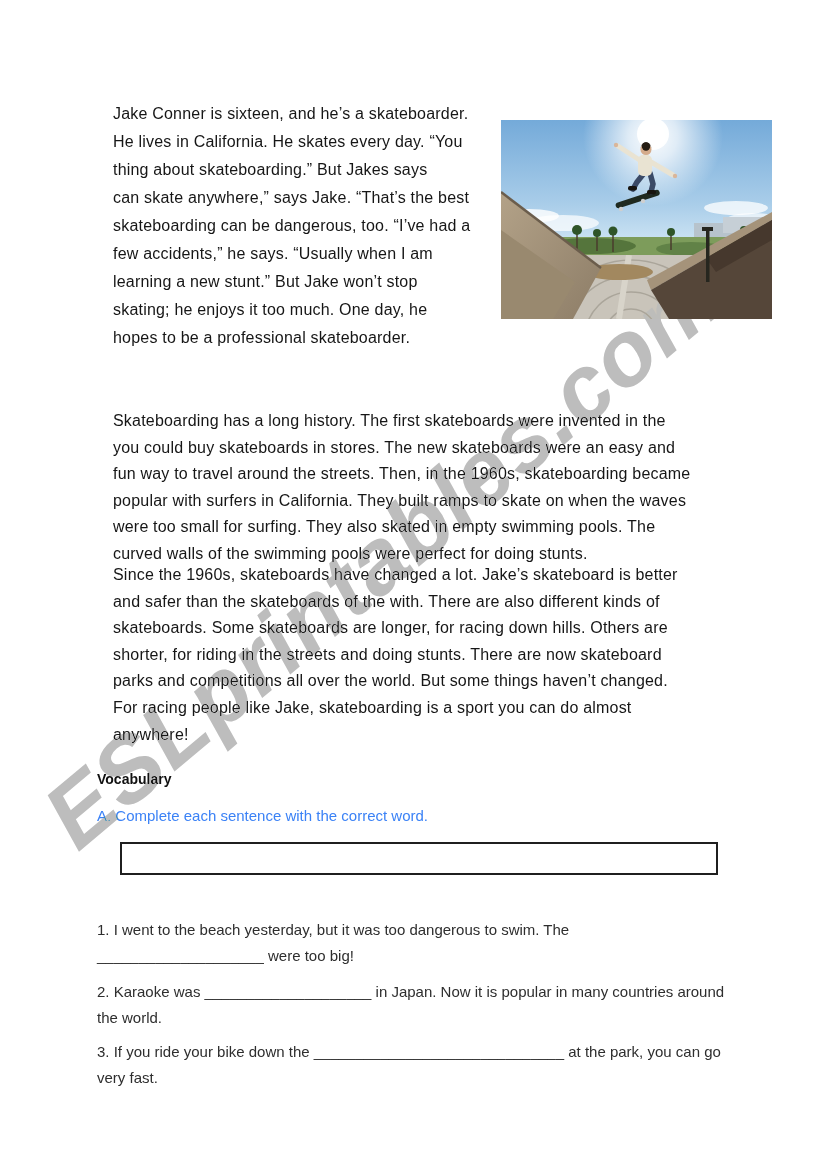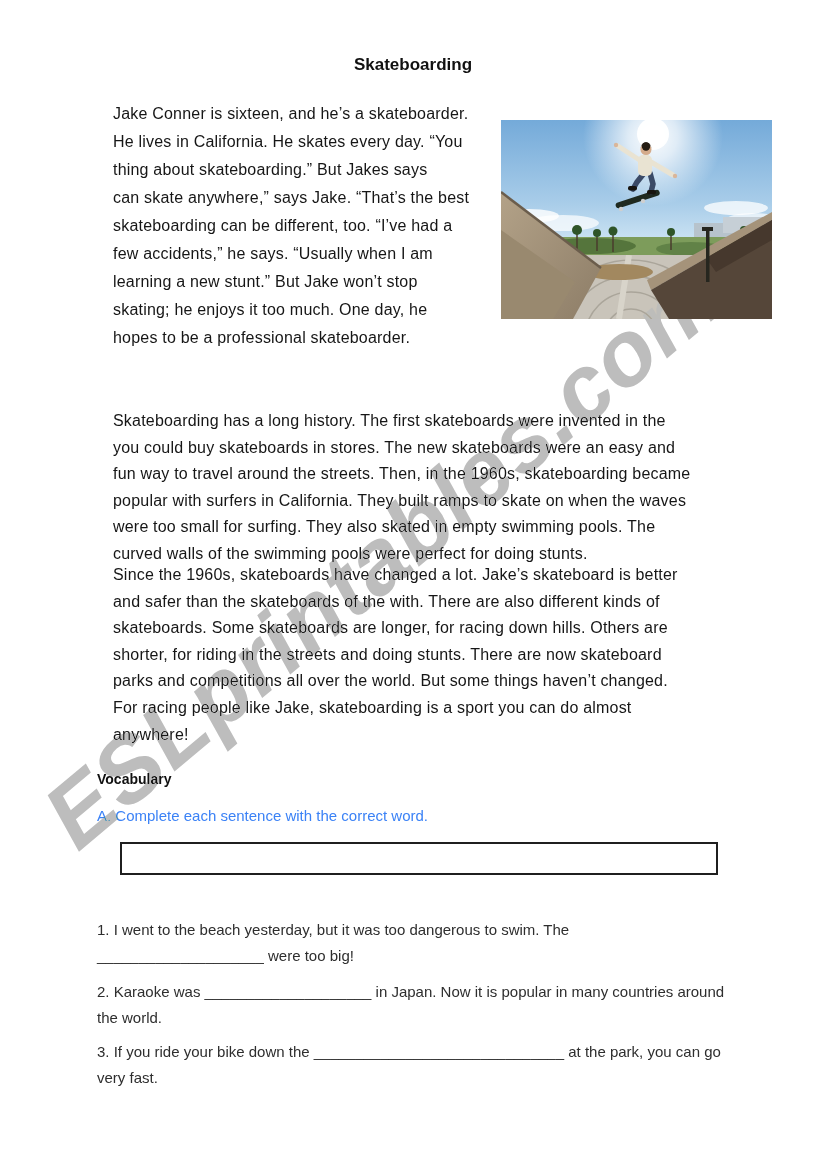--- a/index.html
+++ b/index.html
@@ -59,21 +59,20 @@
     mix-blend-mode:darken;
     z-index:50; pointer-events:none;
     color:#bdbdbd;
   }
 </style>
 </head>
 <body>
 
 <div class="page">
 
-  <div class="title">Skateboarding</div>
 
   <div class="photo">
     <svg width="271" height="199" viewBox="0 0 271 199">
       <defs>
         <linearGradient id="sky" x1="0" y1="0" x2="0" y2="1">
           <stop offset="0" stop-color="#74aad9"></stop>
           <stop offset="0.6" stop-color="#a9cde9"></stop>
           <stop offset="1" stop-color="#ddeef8"></stop>
         </linearGradient>
         <radialGradient id="sun" cx="0.5" cy="0.5" r="0.5">
@@ -166,21 +165,21 @@
         <circle cx="145" cy="26.5" r="4.2" fill="#241c12"></circle>
       </g>
     </svg>
   </div>
 
   <div class="passage p1">
     <div class="pline">Jake Conner is sixteen, and he’s a skateboarder.</div>
     <div class="pline">He lives in California. He skates every day. “You</div>
     <div class="pline">thing about skateboarding.” But Jakes says</div>
     <div class="pline">can skate anywhere,” says Jake. “That’s the best</div>
-    <div class="pline">skateboarding can be different, too. “I’ve had a</div>
+    <div class="pline">skateboarding can be dangerous, too. “I’ve had a</div>
     <div class="pline">few accidents,” he says. “Usually when I am</div>
     <div class="pline">learning a new stunt.” But Jake won’t stop</div>
     <div class="pline">skating; he enjoys it too much. One day, he</div>
     <div class="pline">hopes to be a professional skateboarder.</div>
   </div>
 
   <div class="passage p2">
     <div class="pline">Skateboarding has a long history. The first skateboards were invented in the</div>
     <div class="pline">you could buy skateboards in stores. The new skateboards were an easy and</div>
     <div class="pline">fun way to travel around the streets. Then, in the 1960s, skateboarding became</div>

